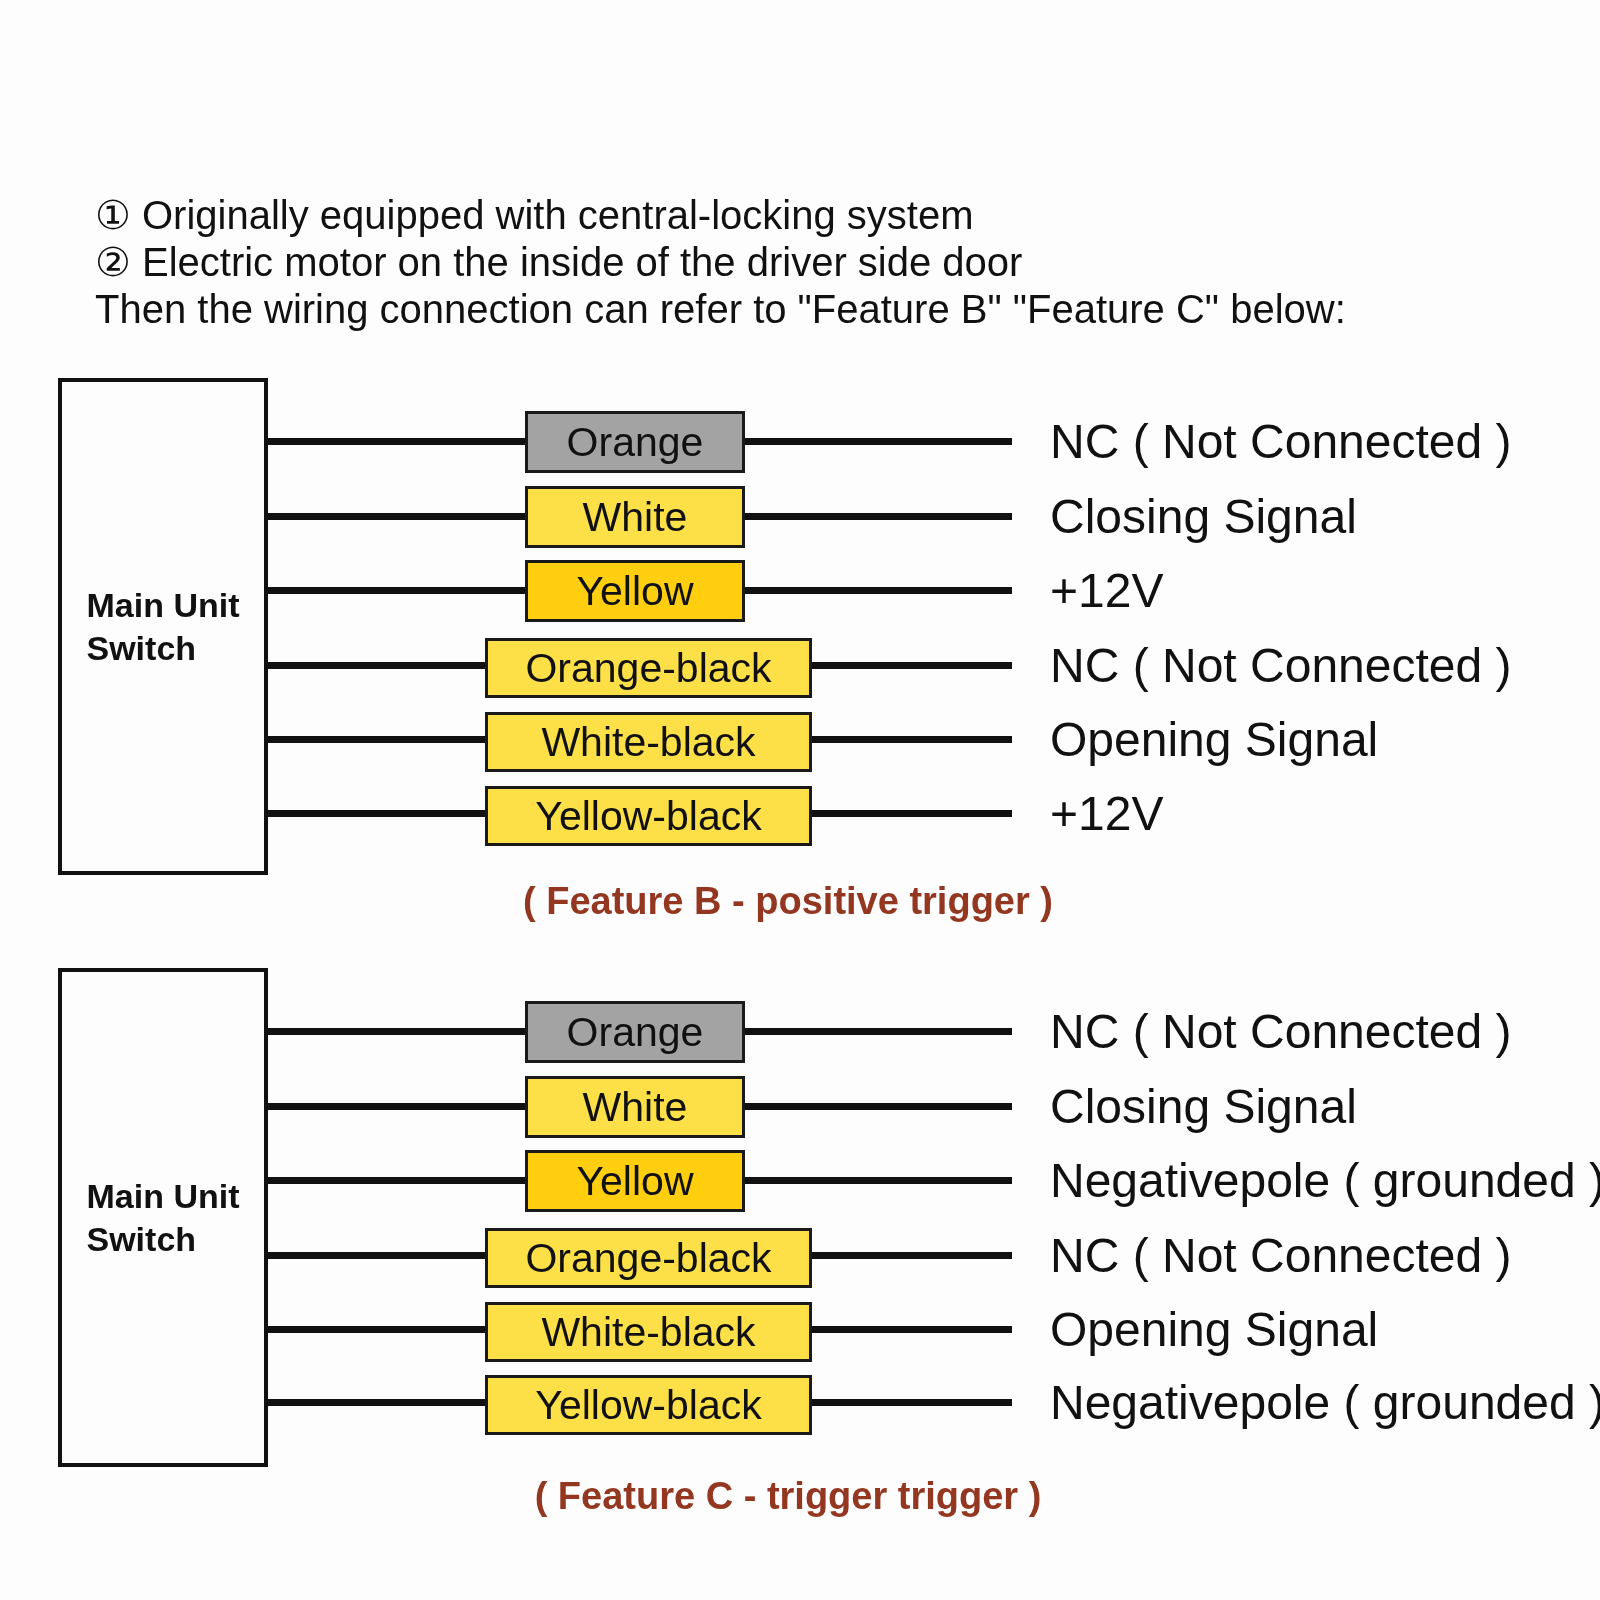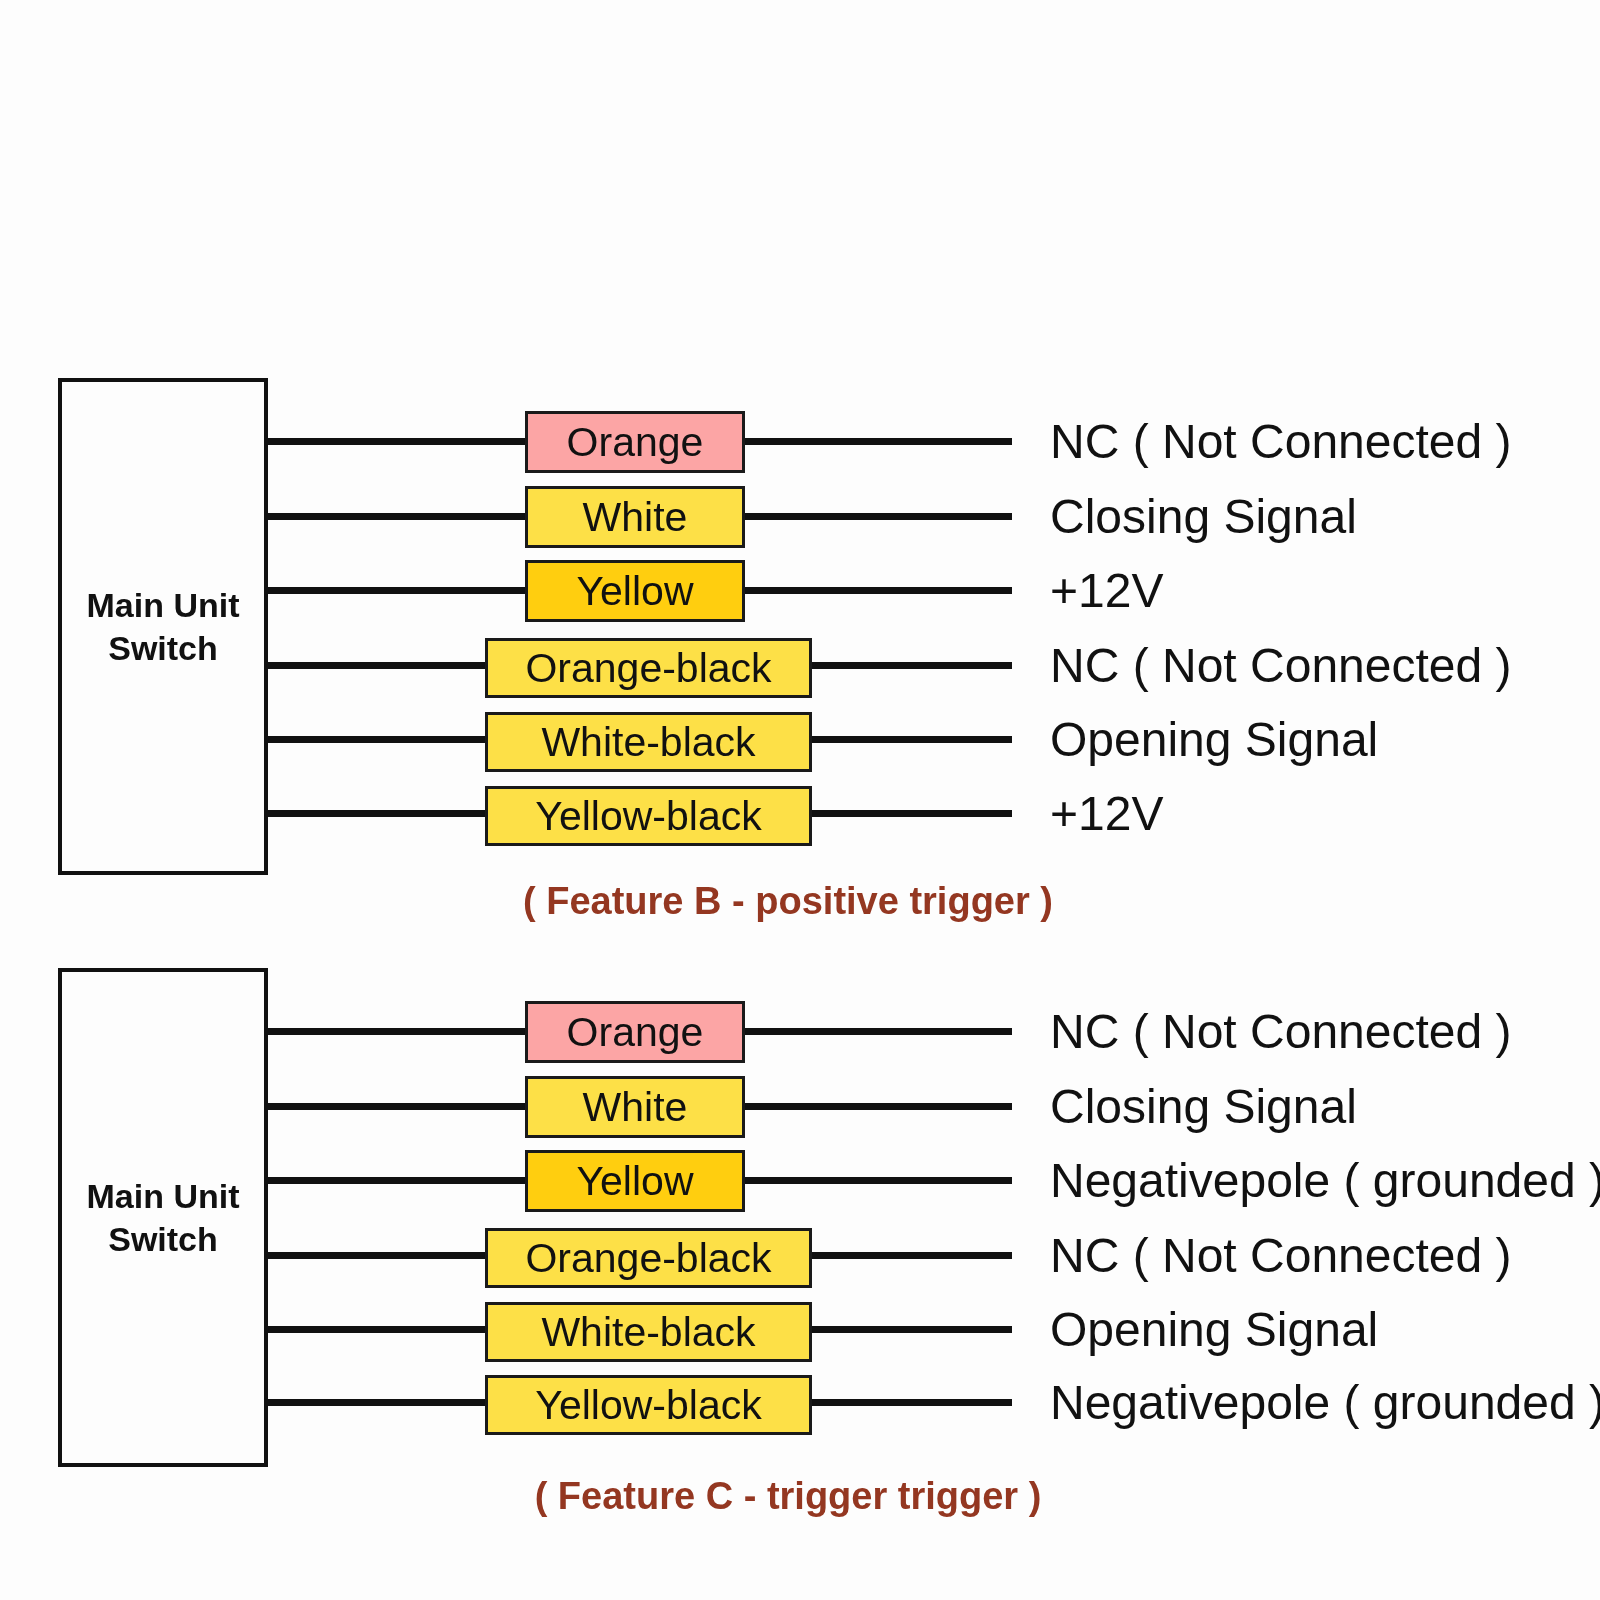--- a/index.html
+++ b/index.html
@@ -16,52 +16,57 @@
     text-align:center;
     font-size:50px;font-weight:bold;letter-spacing:0;
   }
   .intro{
     position:absolute;top:192px;left:95px;width:1460px;
     font-size:40px;line-height:47px;white-space:nowrap;
   }
   .main-box{
     position:absolute;left:58px;width:210px;height:497px;
     box-sizing:border-box;border:4px solid #111;background:#fdfdfd;
-    display:flex;align-items:center;justify-content:center;text-align:center;
+    display:flex;align-items:center;justify-content:center;
   }
   .main-box .lbl{
     font-size:34px;font-weight:bold;line-height:43px;
   }
   .wire{
     position:absolute;height:7px;background:#111;left:264px;width:748px;
   }
   .wbox{
     position:absolute;box-sizing:border-box;border:3px solid #1a1a1a;
     display:flex;align-items:center;justify-content:center;
     font-size:41px;white-space:nowrap;background:#fff;
   }
   .wbox.narrow{left:525px;width:220px;height:62px;}
   .wbox.wide{left:485px;width:327px;height:60px;}
-  .fill-orange{background:#fca5a5;}
+  .fill-orange{background:#a3a3a3;}
   .fill-yellow{background:#FFCE0F;}
   .fill-white{background:#fde047;}
   .rlabel{
     position:absolute;left:1050px;height:50px;line-height:50px;
     font-size:48px;white-space:nowrap;
   }
   .caption{
     position:absolute;left:58px;width:1460px;text-align:center;
     font-size:38px;font-weight:bold;color:#943721;white-space:nowrap;
   }
 </style>
 </head>
 <body>
 
 <div class="page">
 
+  <div class="intro">
+    <div>① Originally equipped with central-locking system</div>
+    <div>② Electric motor on the inside of the driver side door</div>
+    <div>Then the wiring connection can refer to "Feature B" "Feature C" below:</div>
+  </div>
 
   <div>
     <div class="main-box" style="top:378px;">
       <div class="lbl">
         <div>Main Unit</div>
         <div>Switch</div>
       </div>
     </div>
 
     <div class="wire" style="top:438px;"></div>

